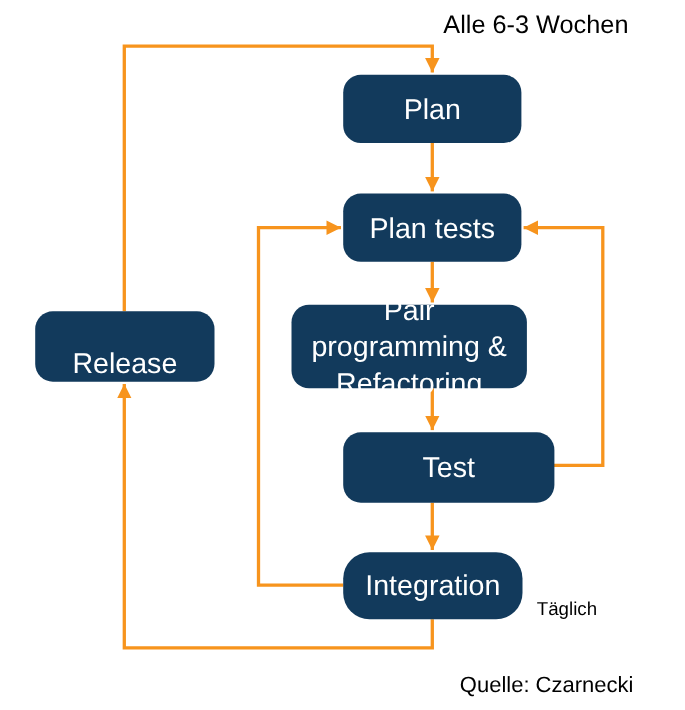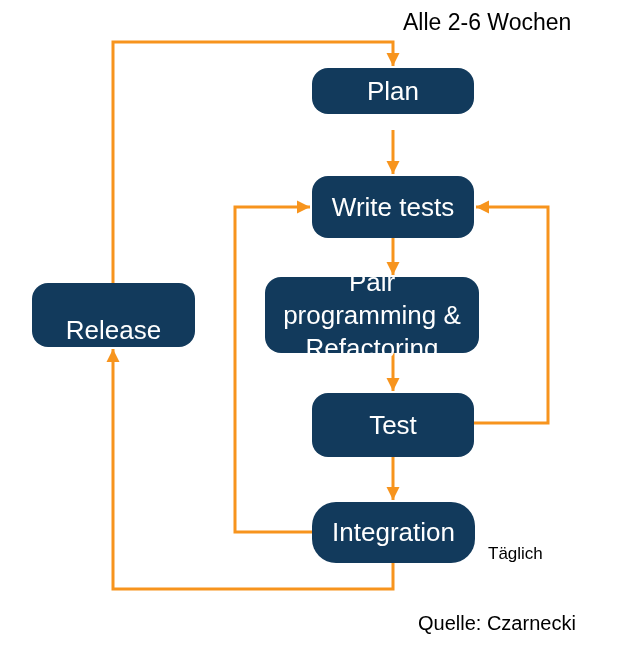--- a/index.html
+++ b/index.html
@@ -49,24 +49,24 @@
   }
   .annotation {
     position: absolute;
     color: var(--text, #000000);
     white-space: nowrap;
   }
   .annotation.cycle   { left: 403px; top: 9px;   font-size: 23px; }
   .annotation.daily   { left: 488px; top: 517px; font-size: 17px; margin-top: 27px; }
   .annotation.source  { left: 418px; top: 612px; font-size: 20px; }
 
-  .node.plan        { left: 312px; top: 68px;  width: 162px; height: 46px; }
+  .node.plan        { left: 312px; top: 68px;  width: 162px; height: 62px; }
   .node.write-tests { left: 312px; top: 176px; width: 162px; height: 62px; }
   .node.pair        { left: 265px; top: 277px; width: 214px; height: 76px; }
-  .node.test        { left: 312px; top: 393px; width: 162px; height: 64px; }
+  .node.test        { left: 312px; top: 393px; width: 192px; height: 64px; }
   .node.integration { left: 312px; top: 502px; width: 163px; height: 61px; border-radius: 24px; }
   .node.release     { left: 32px;  top: 283px; width: 163px; height: 64px; align-items: flex-end; }
 </style>
 </head>
 <body>
 
 <div class="canvas">
 
   <svg class="edge-layer" width="623" height="645" viewBox="0 0 623 645">
     <defs>
@@ -82,38 +82,38 @@
     <path class="edge" d="M 312 532 H 235 V 207 H 310" marker-end="url(#ah)"></path>
     <path class="edge" d="M 474 423 H 548 V 207 H 476" marker-end="url(#ah)"></path>
     <path class="edge" d="M 393 563 V 589 H 113 V 349" marker-end="url(#ah)"></path>
   </svg>
 
   <div class="node plan">
     <span>Plan</span>
   </div>
 
   <div class="node write-tests">
-    <span>Write tests</span>
+    <span>Plan tests</span>
   </div>
 
   <div class="node pair">
     <span>Pair programming &amp; Refactoring</span>
   </div>
 
   <div class="node test">
     <span>Test</span>
   </div>
 
   <div class="node integration">
     <span>Integration</span>
   </div>
 
   <div class="node release">
     <span>Release</span>
   </div>
 
-  <div class="annotation cycle">Alle 2-6 Wochen</div>
+  <div class="annotation cycle">Alle 6-3 Wochen</div>
 
   <div class="annotation daily">Täglich</div>
 
   <div class="annotation source">Quelle: Czarnecki</div>
 
 </div>
 
 </body></html>

